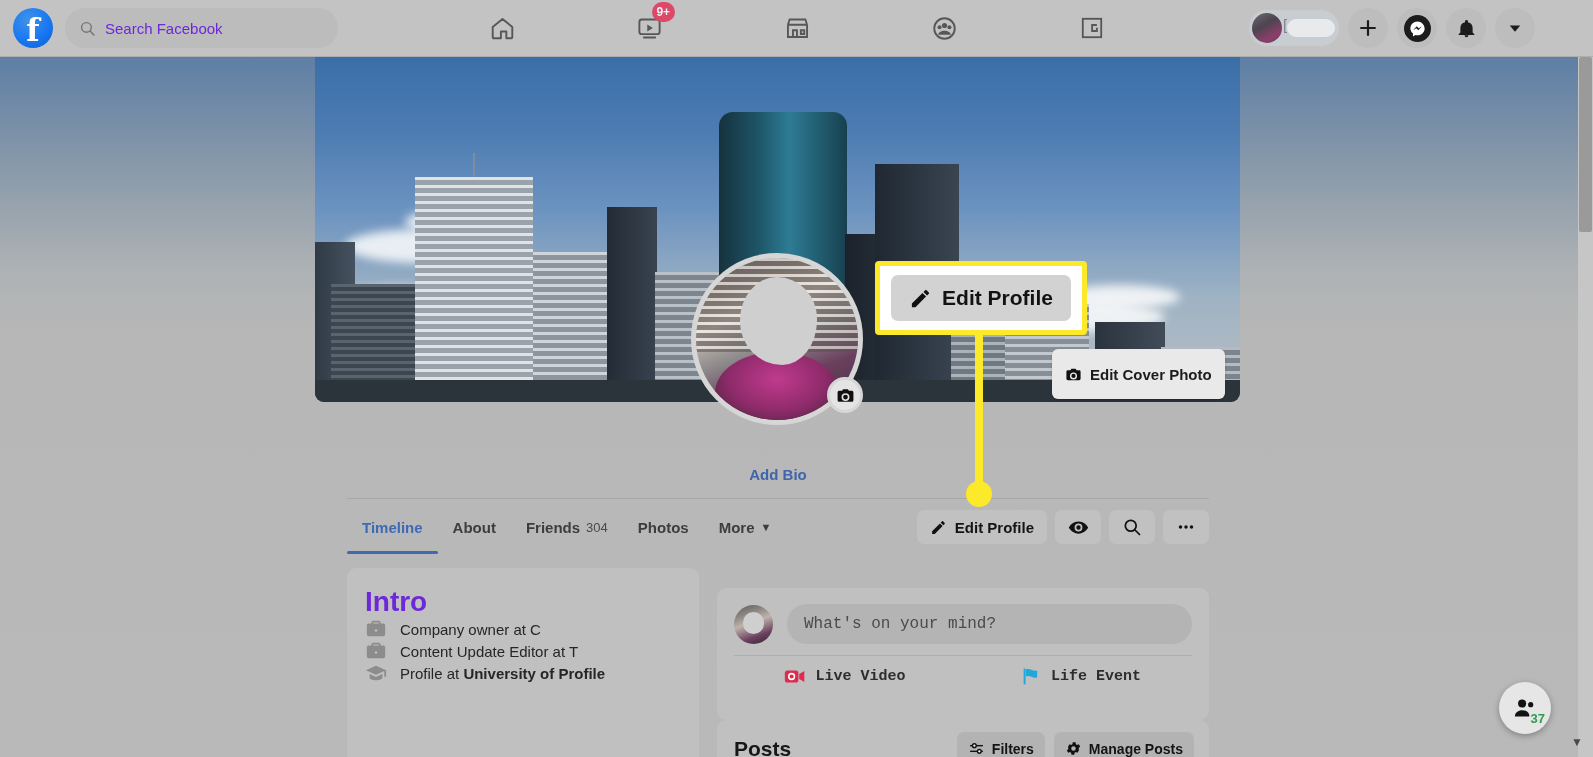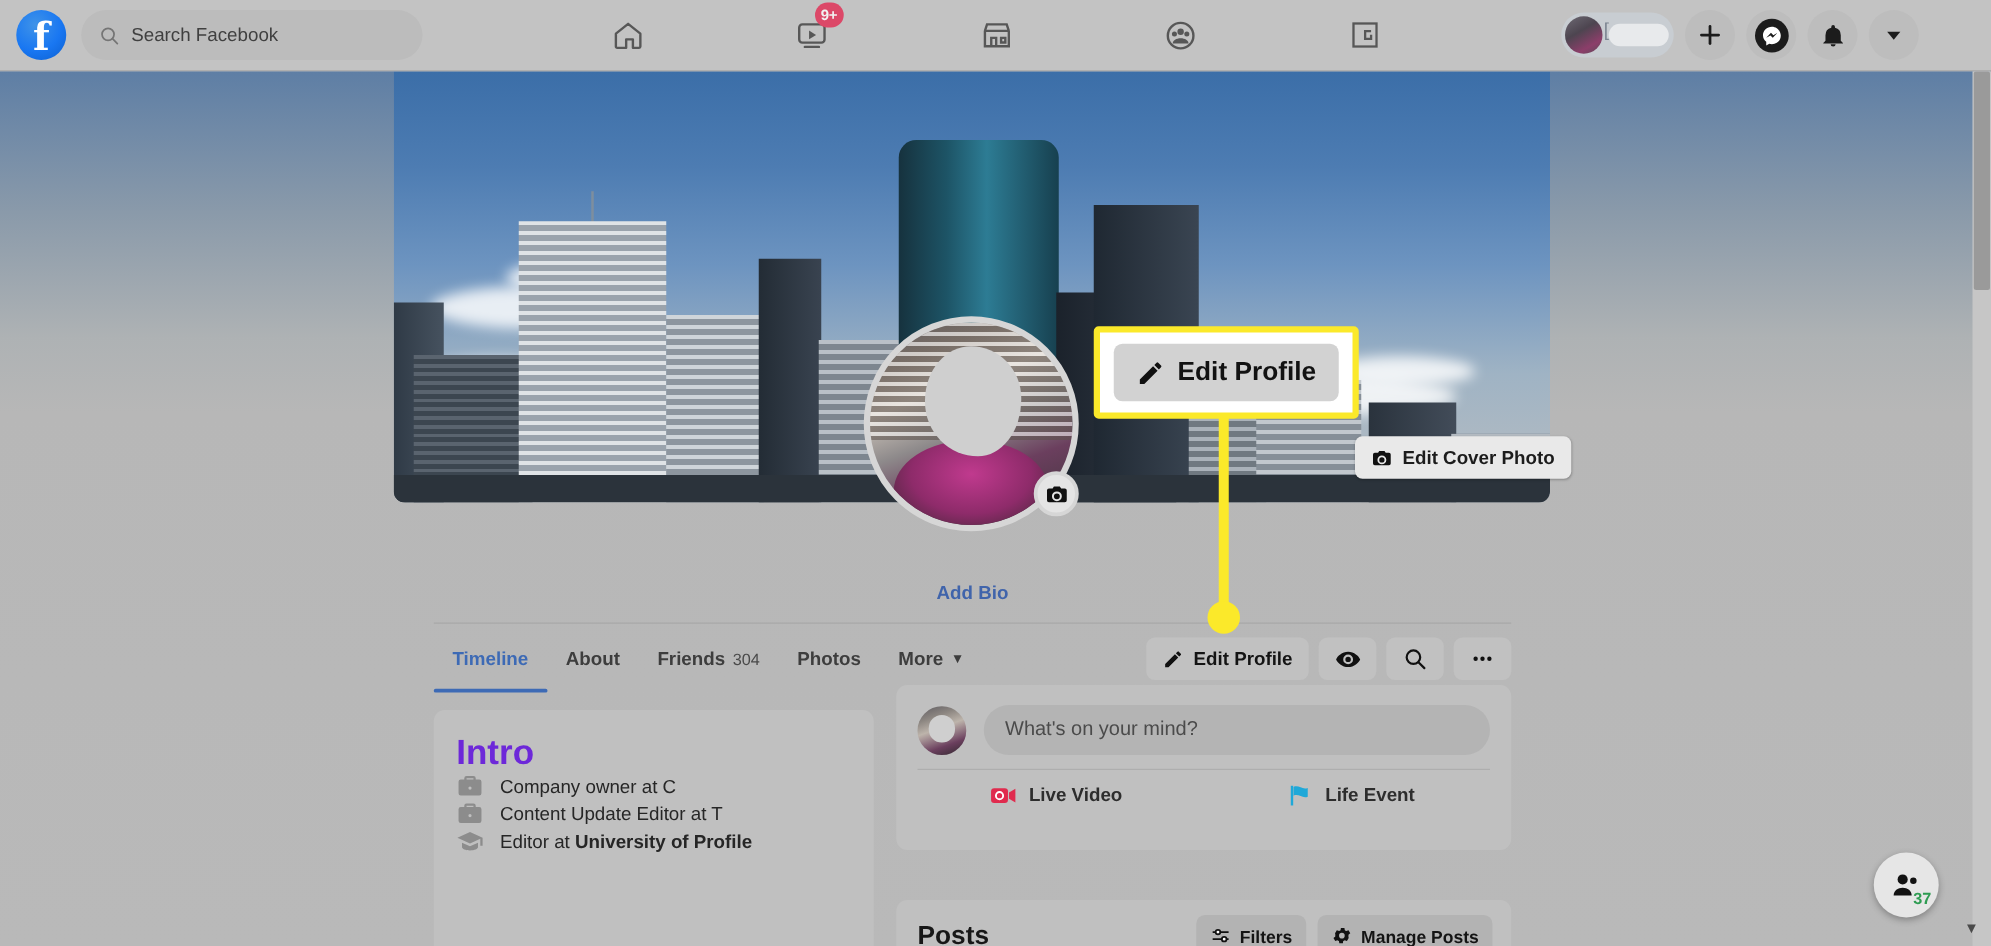--- a/index.html
+++ b/index.html
@@ -51,21 +51,21 @@
   #searchbox {
     margin-left: 12px;
     width: 273px; height: 40px;
     border-radius: 20px;
     background: #bcbcbc;
     display: flex; align-items: center;
     padding: 0 14px;
     flex: none;
   }
   #searchbox .mag { flex: none; margin-right: 9px; opacity: .62; }
-  #search-ph { font-size: 15px; color: #404040; }
+  #search-ph { font-size: 15px; color: #6d28d9; }
 
   #nav-center {
     position: absolute; left: 447px; top: 0;
     width: 700px; height: 56px;
     display: flex; align-items: center; justify-content: space-between;
   }
   .navbtn {
     width: 110px; height: 48px;
     display: flex; align-items: center; justify-content: center;
     position: relative;
@@ -190,28 +190,27 @@
     width: 36px; height: 36px; border-radius: 50%;
     background: #e4e4e4;
     border: 3px solid #d6d6d6;
     display: flex; align-items: center; justify-content: center;
     z-index: 32;
   }
 
   
   #edit-cover-btn {
     position: absolute; left: 1052px; top: 349px;
-    height: 34px; padding: 0 13px;
+    height: 50px; padding: 0 13px;
     border-radius: 6px;
     background: #e9e9e9;
     display: flex; align-items: center; gap: 8px;
     font-size: 15px; font-weight: bold; color: #1c1c1c;
     z-index: 40;
     box-shadow: 0 1px 2px rgba(0,0,0,.25);
-    margin-left: 32px;
   }
 
   
   #callout {
     position: absolute; left: 875px; top: 261px;
     width: 212px; height: 74px;
     background: #ffffff;
     border: 5px solid #fbe92a;
     border-radius: 4px;
     z-index: 50;
@@ -295,25 +294,26 @@
   }
   #intro-title { font-size: 28px; font-weight: bold; color: #6d28d9; }
   .intro-row {
     display: flex; align-items: center; gap: 13px;
     font-size: 15px; color: #262626;
     white-space: nowrap;
   }
   .intro-row b { font-weight: bold; }
 
   #composer-card {
-    position: absolute; left: 717px; top: 548px;
+    position: absolute; left: 717px; top: 588px;
     width: 492px; height: 132px;
     background: #c0c0c0;
     border-radius: 9px;
     z-index: 20;
+    font-family: Liberation Mono, monospace;
   }
   #composer-top {
     display: flex; align-items: center;
     padding: 16px 17px 0 17px; gap: 14px;
   }
   #composer-av {
     width: 39px; height: 39px; border-radius: 50%;
     flex: none;
     background: linear-gradient(160deg,#5d5a60 0%,#8c8681 25%,#bdb4ab 45%,#6b3f5e 75%,#2d272b 100%);
     position: relative; overflow: hidden;
@@ -509,21 +509,21 @@
       <svg width="22" height="22" viewBox="0 0 24 24">
         <path fill="#8c8c8c" d="M9 3a2 2 0 00-2 2v1H4a2 2 0 00-2 2v10a2 2 0 002 2h16a2 2 0 002-2V8a2 2 0 00-2-2h-3V5a2 2 0 00-2-2H9zm0 2h6v1H9V5zm3 7.2a1.4 1.4 0 110 2.8 1.4 1.4 0 010-2.8z"></path>
       </svg>
       <span><span>Content Update Editor at </span><span>T</span></span>
     </div>
 
     <div class="intro-row">
       <svg width="22" height="22" viewBox="0 0 24 24">
         <path fill="#8c8c8c" d="M12 4L1 9l11 5 9-4.1V16h2V9L12 4zM5 13.2V17c0 1.7 3.1 3 7 3s7-1.3 7-3v-3.8l-7 3.2-7-3.2z"></path>
       </svg>
-      <span><span>Editor at </span><b>University of Profile</b></span>
+      <span><span>Profile at </span><b>University of Profile</b></span>
     </div>
   </div>
 
   <div id="composer-card">
     <div id="composer-top">
       <div id="composer-av"></div>
       <div id="composer-input">
         <span>What's on your mind?</span>
       </div>
     </div>

